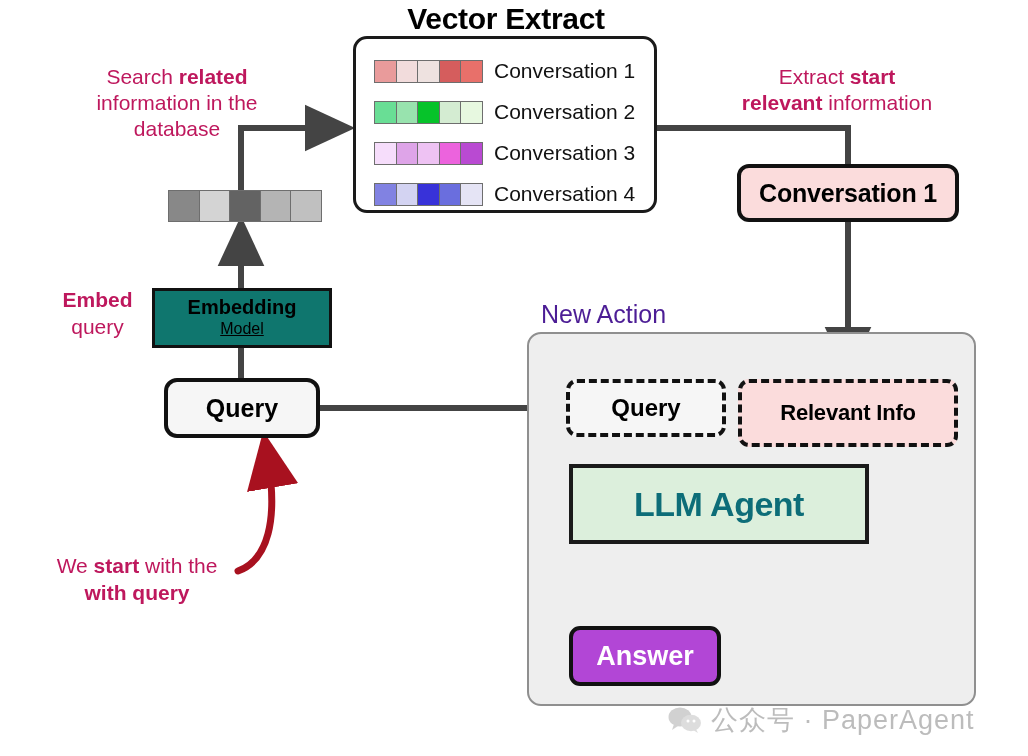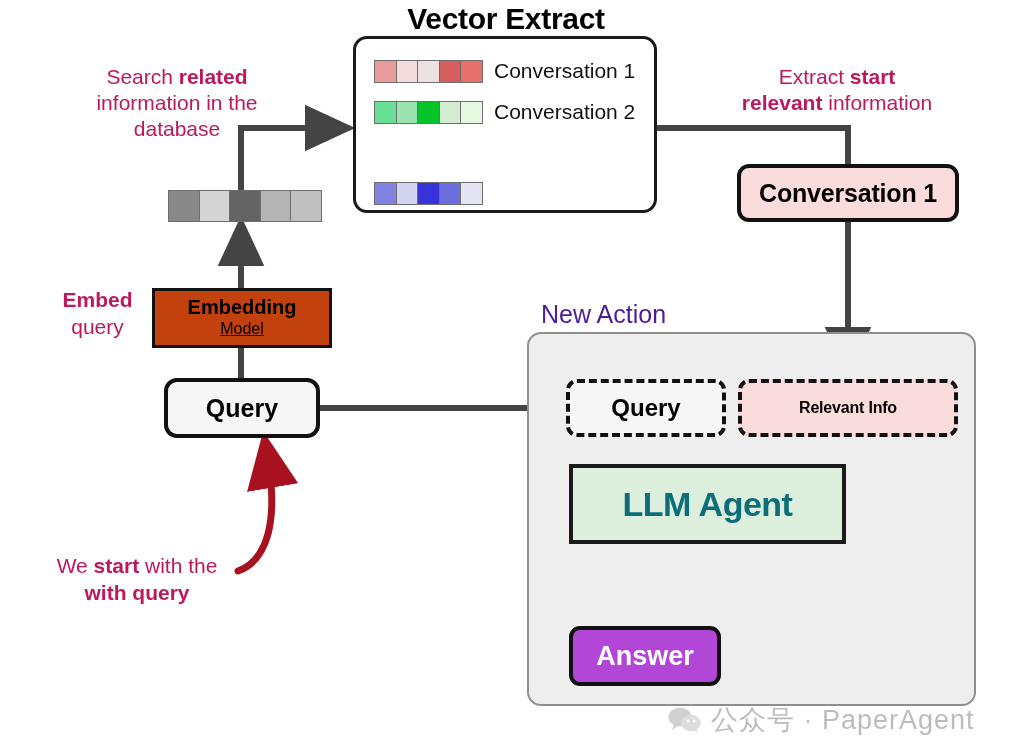--- a/index.html
+++ b/index.html
@@ -28,21 +28,21 @@
   .sw:first-child{margin-left:0;}
   .conv-label{font-size:21px;color:#111;white-space:nowrap;}
 
   
   .gvec{left:168px;top:190px;display:flex;}
   .gsw{width:32px;height:32px;border:1.5px solid #6e6e6e;box-sizing:border-box;margin-left:-1.5px;}
   .gsw:first-child{margin-left:0;}
 
   
   .embed-box{left:152px;top:288px;width:180px;height:60px;border:3px solid #111;
-             background:#c2410c;box-sizing:border-box;display:flex;flex-direction:column;
+             background:#0f766e;box-sizing:border-box;display:flex;flex-direction:column;
              align-items:center;justify-content:center;line-height:22px;}
   .embed-box .l1{font-size:20px;font-weight:bold;}
   .embed-box .l2{font-size:16px;text-decoration:underline;}
 
   
   .query-pill{left:164px;top:378px;width:156px;height:60px;border:4px solid #111;
               border-radius:13px;background:#f6f6f6;box-sizing:border-box;
               display:flex;align-items:center;justify-content:center;
               font-size:25px;font-weight:bold;}
 
@@ -53,26 +53,26 @@
               font-size:25px;font-weight:bold;letter-spacing:-0.2px;}
 
   
   .panel{left:527px;top:332px;width:449px;height:374px;border:2px solid #8f8f8f;
          border-radius:14px;background:#eeeeee;box-sizing:border-box;}
 
   .dash-query{left:566px;top:379px;width:160px;height:58px;border:4px dashed #111;
               border-radius:11px;background:#f6f6f6;box-sizing:border-box;
               display:flex;align-items:center;justify-content:center;
               font-size:24px;font-weight:bold;}
-  .dash-rel{left:738px;top:379px;width:220px;height:58px;border:4px dashed #111;
+  .dash-rel{left:738px;top:379px;width:220px;height:68px;border:4px dashed #111;
             border-radius:11px;background:#fbdcdc;box-sizing:border-box;
             display:flex;align-items:center;justify-content:center;
-            font-size:16px;font-weight:bold;letter-spacing:-0.2px;}
-
-  .llm-box{left:569px;top:464px;width:277px;height:80px;border:4px solid #1a1a1a;
+            font-size:22px;font-weight:bold;letter-spacing:-0.2px;}
+
+  .llm-box{left:569px;top:464px;width:300px;height:80px;border:4px solid #1a1a1a;
            background:#dcefdc;box-sizing:border-box;display:flex;align-items:center;
            justify-content:center;font-size:34px;font-weight:bold;color:#0d6d78;
            letter-spacing:-0.5px;}
 
   .answer-box{left:569px;top:626px;width:152px;height:60px;border:4px solid #111;
               border-radius:11px;background:#b246d6;box-sizing:border-box;
               display:flex;align-items:center;justify-content:center;
               font-size:27px;font-weight:bold;color:#fff;}
 
   
@@ -128,28 +128,39 @@
     <div class="conv-row" style="top:61px;">
       <span class="swatches">
         <span class="sw" style="background:#69de95"></span>
         <span class="sw" style="background:#98e3ae"></span>
         <span class="sw" style="background:#06c32a"></span>
         <span class="sw" style="background:#d4ecd2"></span>
         <span class="sw" style="background:#e7f8e0"></span>
       </span>
       <span class="conv-label">Conversation 2</span>
     </div>
+    <div class="conv-row" style="top:102px;">
+      <span class="swatches">
+        <span class="sw" style="background:#f6ddfb"></span>
+        <span class="sw" style="background:#dea4e8"></span>
+        <span class="sw" style="background:#eec2f3"></span>
+        <span class="sw" style="background:#ec63dd"></span>
+        <span class="sw" style="background:#b94ad2"></span>
+      </span>
+      <span class="conv-label">Conversation 3</span>
+    </div>
     <div class="conv-row" style="top:143px;">
       <span class="swatches">
         <span class="sw" style="background:#8182e2"></span>
         <span class="sw" style="background:#d3d3f2"></span>
         <span class="sw" style="background:#3832d9"></span>
         <span class="sw" style="background:#6a6ede"></span>
         <span class="sw" style="background:#e5e4f5"></span>
       </span>
+      <span class="conv-label">Conversation 4</span>
     </div>
   </div>
 
   <div class="abs note note-search">
     <span>Search </span><b>related</b><br>
     <span>information in the</span><br>
     <span>database</span>
   </div>
 
   <div class="abs note note-extract">

